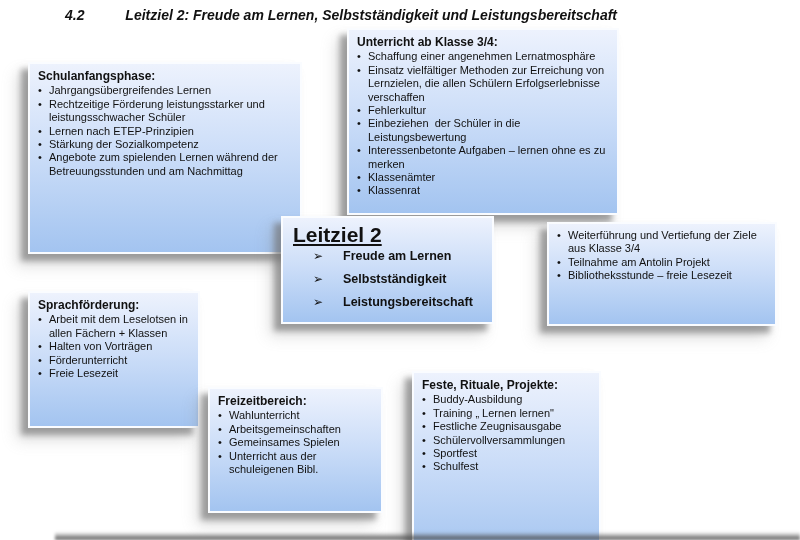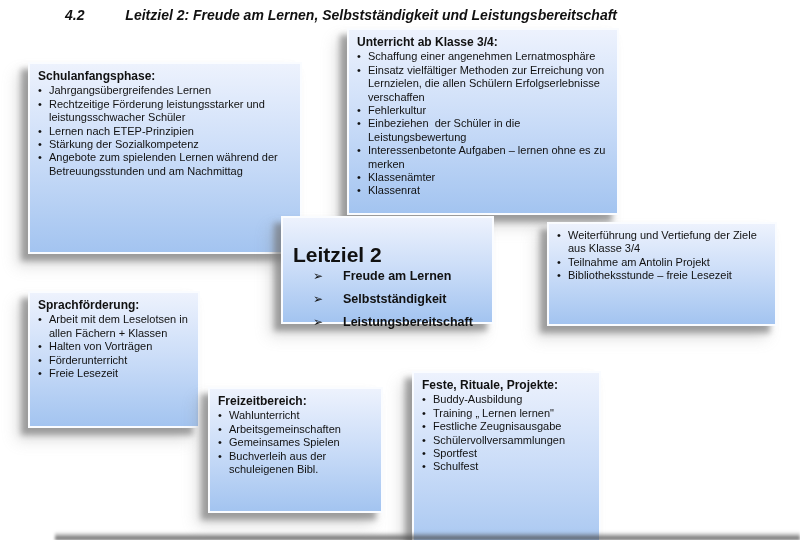--- a/index.html
+++ b/index.html
@@ -21,21 +21,21 @@
     box-shadow:-7px 7px 6px rgba(110,110,110,0.60), -11px 12px 14px rgba(150,150,150,0.30);
     padding:5px 8px 4px 8px;
   }
   .box-title { font-weight:bold; font-size:12px; line-height:1.2; margin:0 0 1px 0; }
   ul.bullets {
     margin:0; padding:0; list-style:none; font-size:11px; line-height:1.22;
   }
   ul.bullets li { padding-left:11px; text-indent:-11px; }
   ul.bullets li::before { content:"•"; display:inline-block; width:11px; text-indent:0; }
 
-  .leitziel-title { font-size:21px; font-weight:bold; line-height:1.1; margin:20px 0 3px 2px; }
+  .leitziel-title { font-size:21px; font-weight:bold; line-height:1.1; margin:0 0 3px 2px;text-decoration:underline; }
   ul.arrows { margin:2px 0 0 22px; padding:0; list-style:none; font-size:12.5px; font-weight:bold; }
   ul.arrows li { padding-left:30px; text-indent:-30px; margin-bottom:8px; line-height:1.15; }
   ul.arrows li::before {
     content:"➢"; display:inline-block; width:30px; text-indent:0;
     font-family:"DejaVu Sans", sans-serif; font-weight:normal; font-size:12px;
   }
 
   .box-schulanfangsphase { left:28px;  top:62px;  width:274px; height:192px; }
   .box-unterricht34      { left:347px; top:28px;  width:272px; height:187px; }
   .box-unterricht56      { left:547px; top:222px; width:230px; height:104px; }
@@ -93,21 +93,21 @@
         <li>Freie Lesezeit</li>
       </ul>
   </div>
 
   <div class="box box-freizeitbereich">
     <p class="box-title">Freizeitbereich:</p>
     <ul class="bullets">
         <li>Wahlunterricht</li>
         <li>Arbeitsgemeinschaften</li>
         <li>Gemeinsames Spielen</li>
-        <li>Buchverleih aus der schuleigenen Bibl.</li>
+        <li>Unterricht aus der schuleigenen Bibl.</li>
       </ul>
   </div>
 
   <div class="box box-feste">
     <p class="box-title">Feste, Rituale, Projekte:</p>
     <ul class="bullets">
         <li>Buddy-Ausbildung</li>
         <li>Training „ Lernen lernen"</li>
         <li>Festliche Zeugnisausgabe</li>
         <li>Schülervollversammlungen</li>

